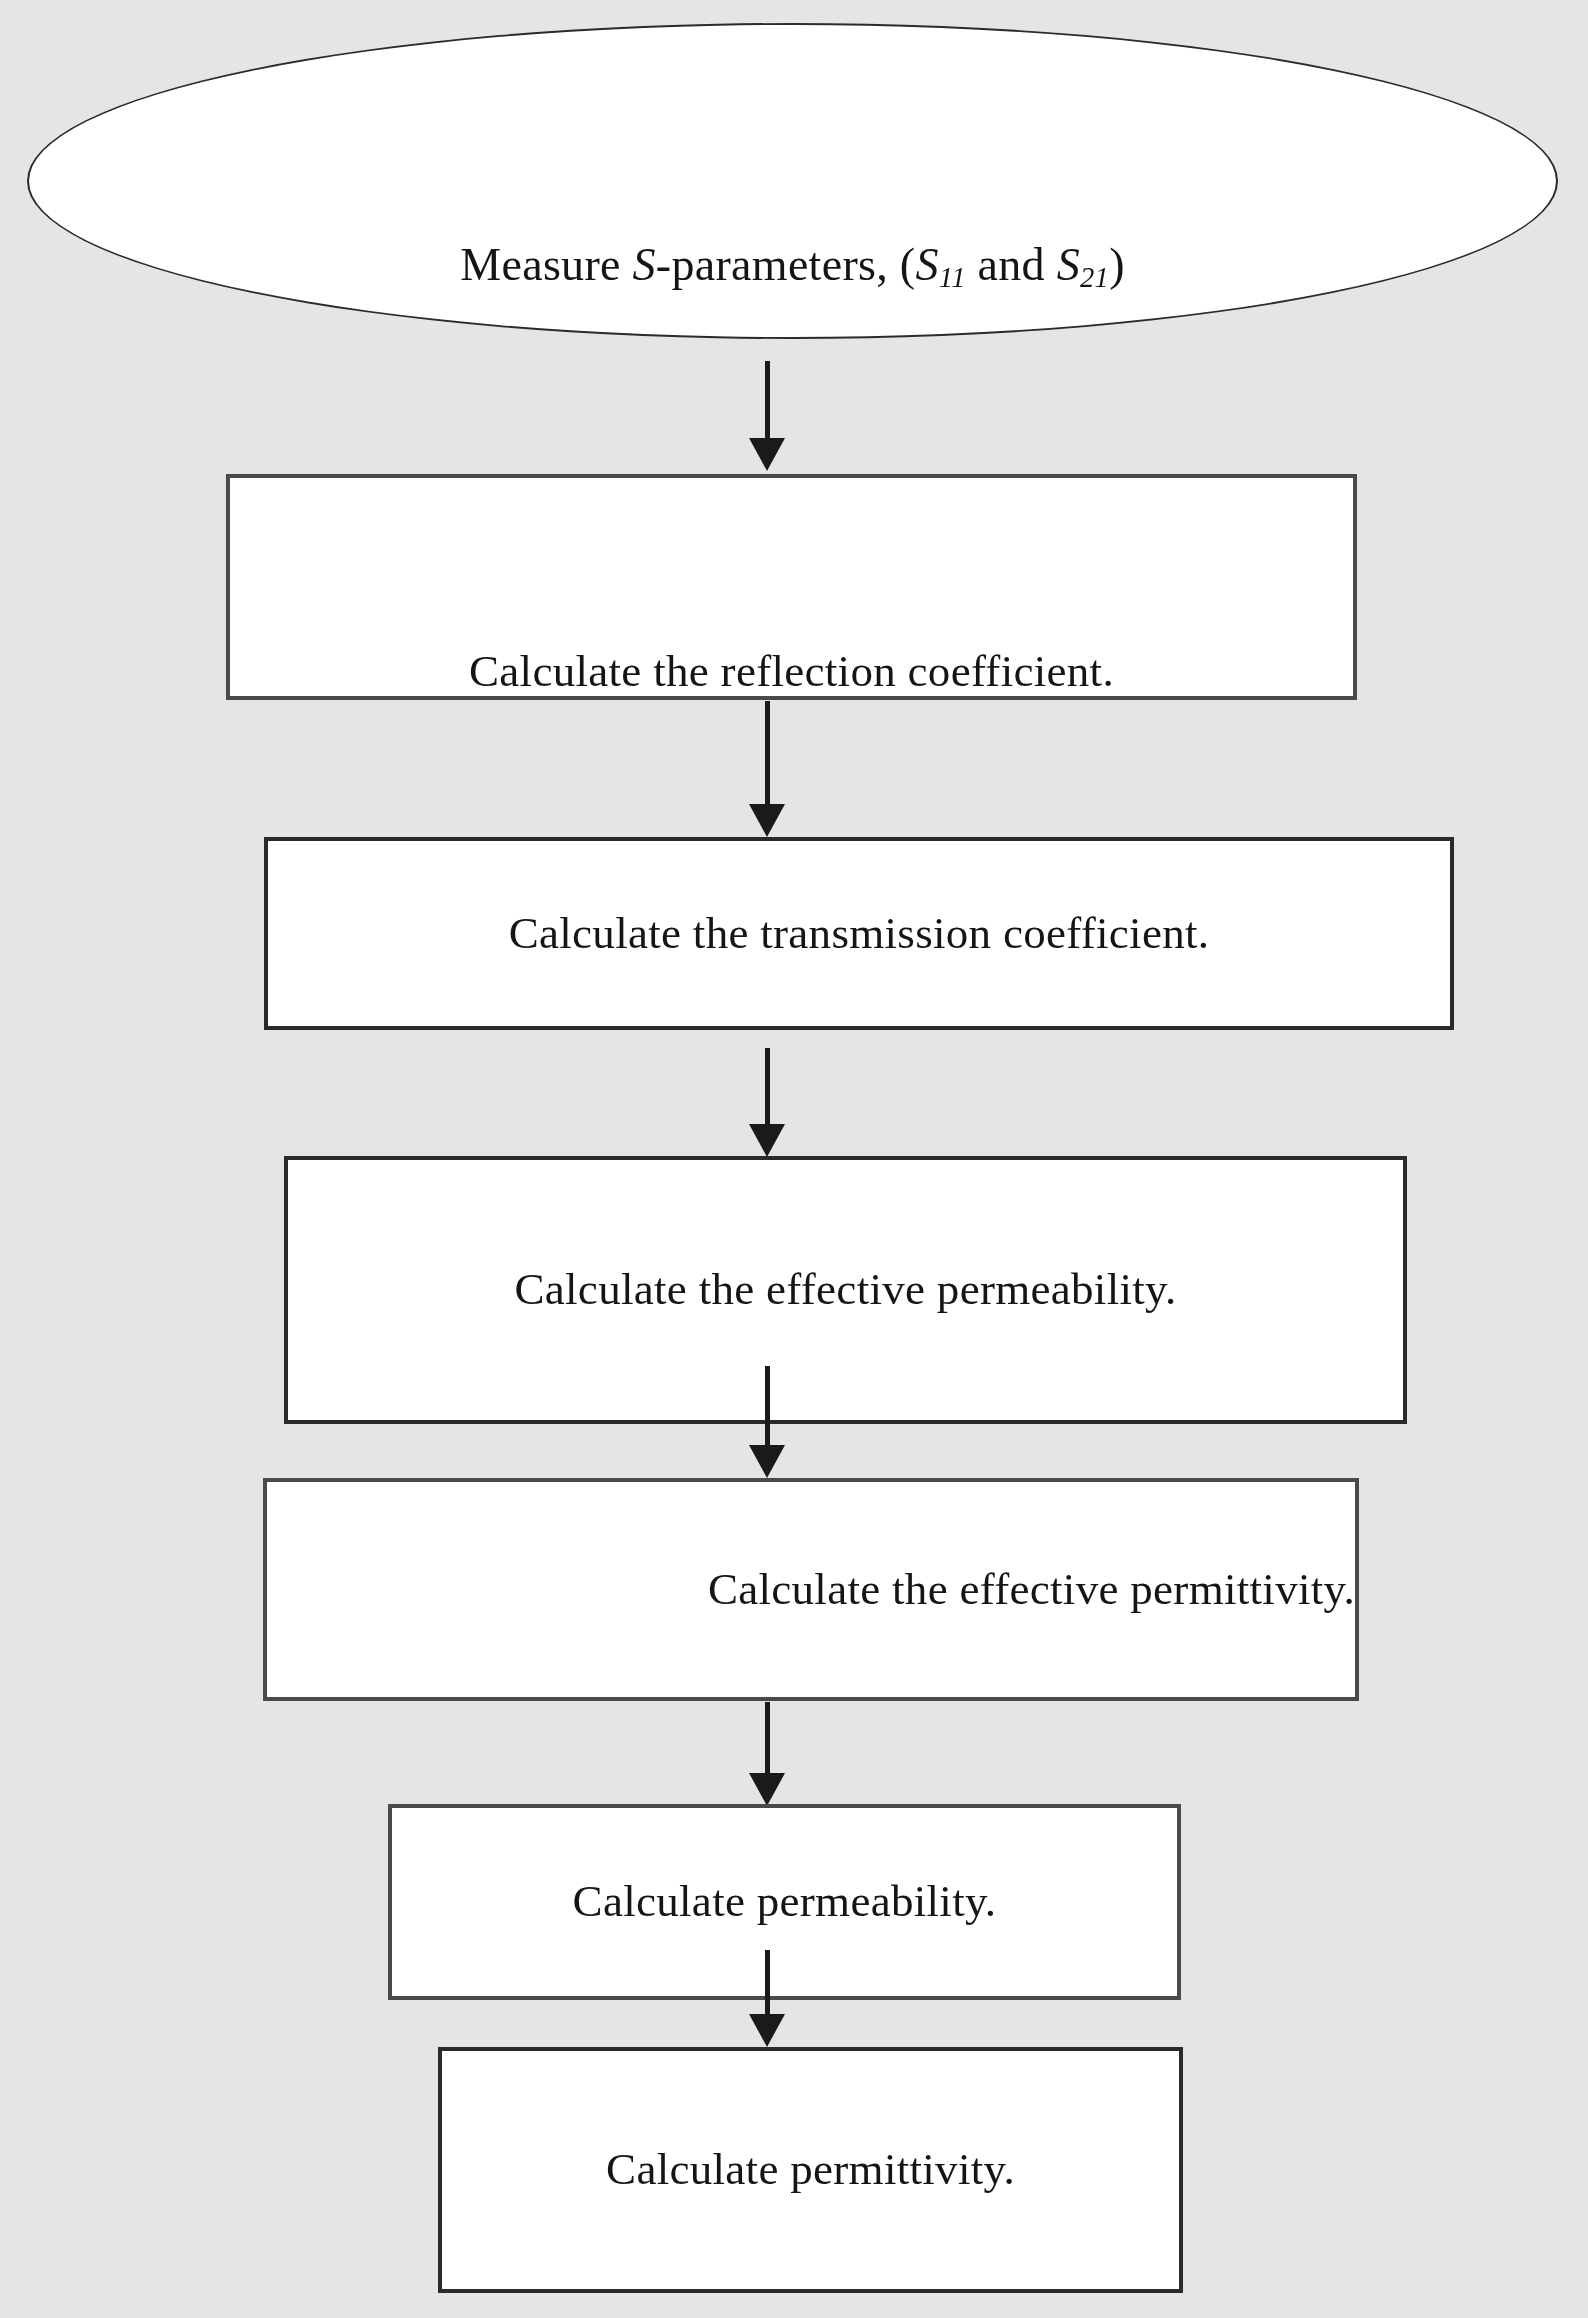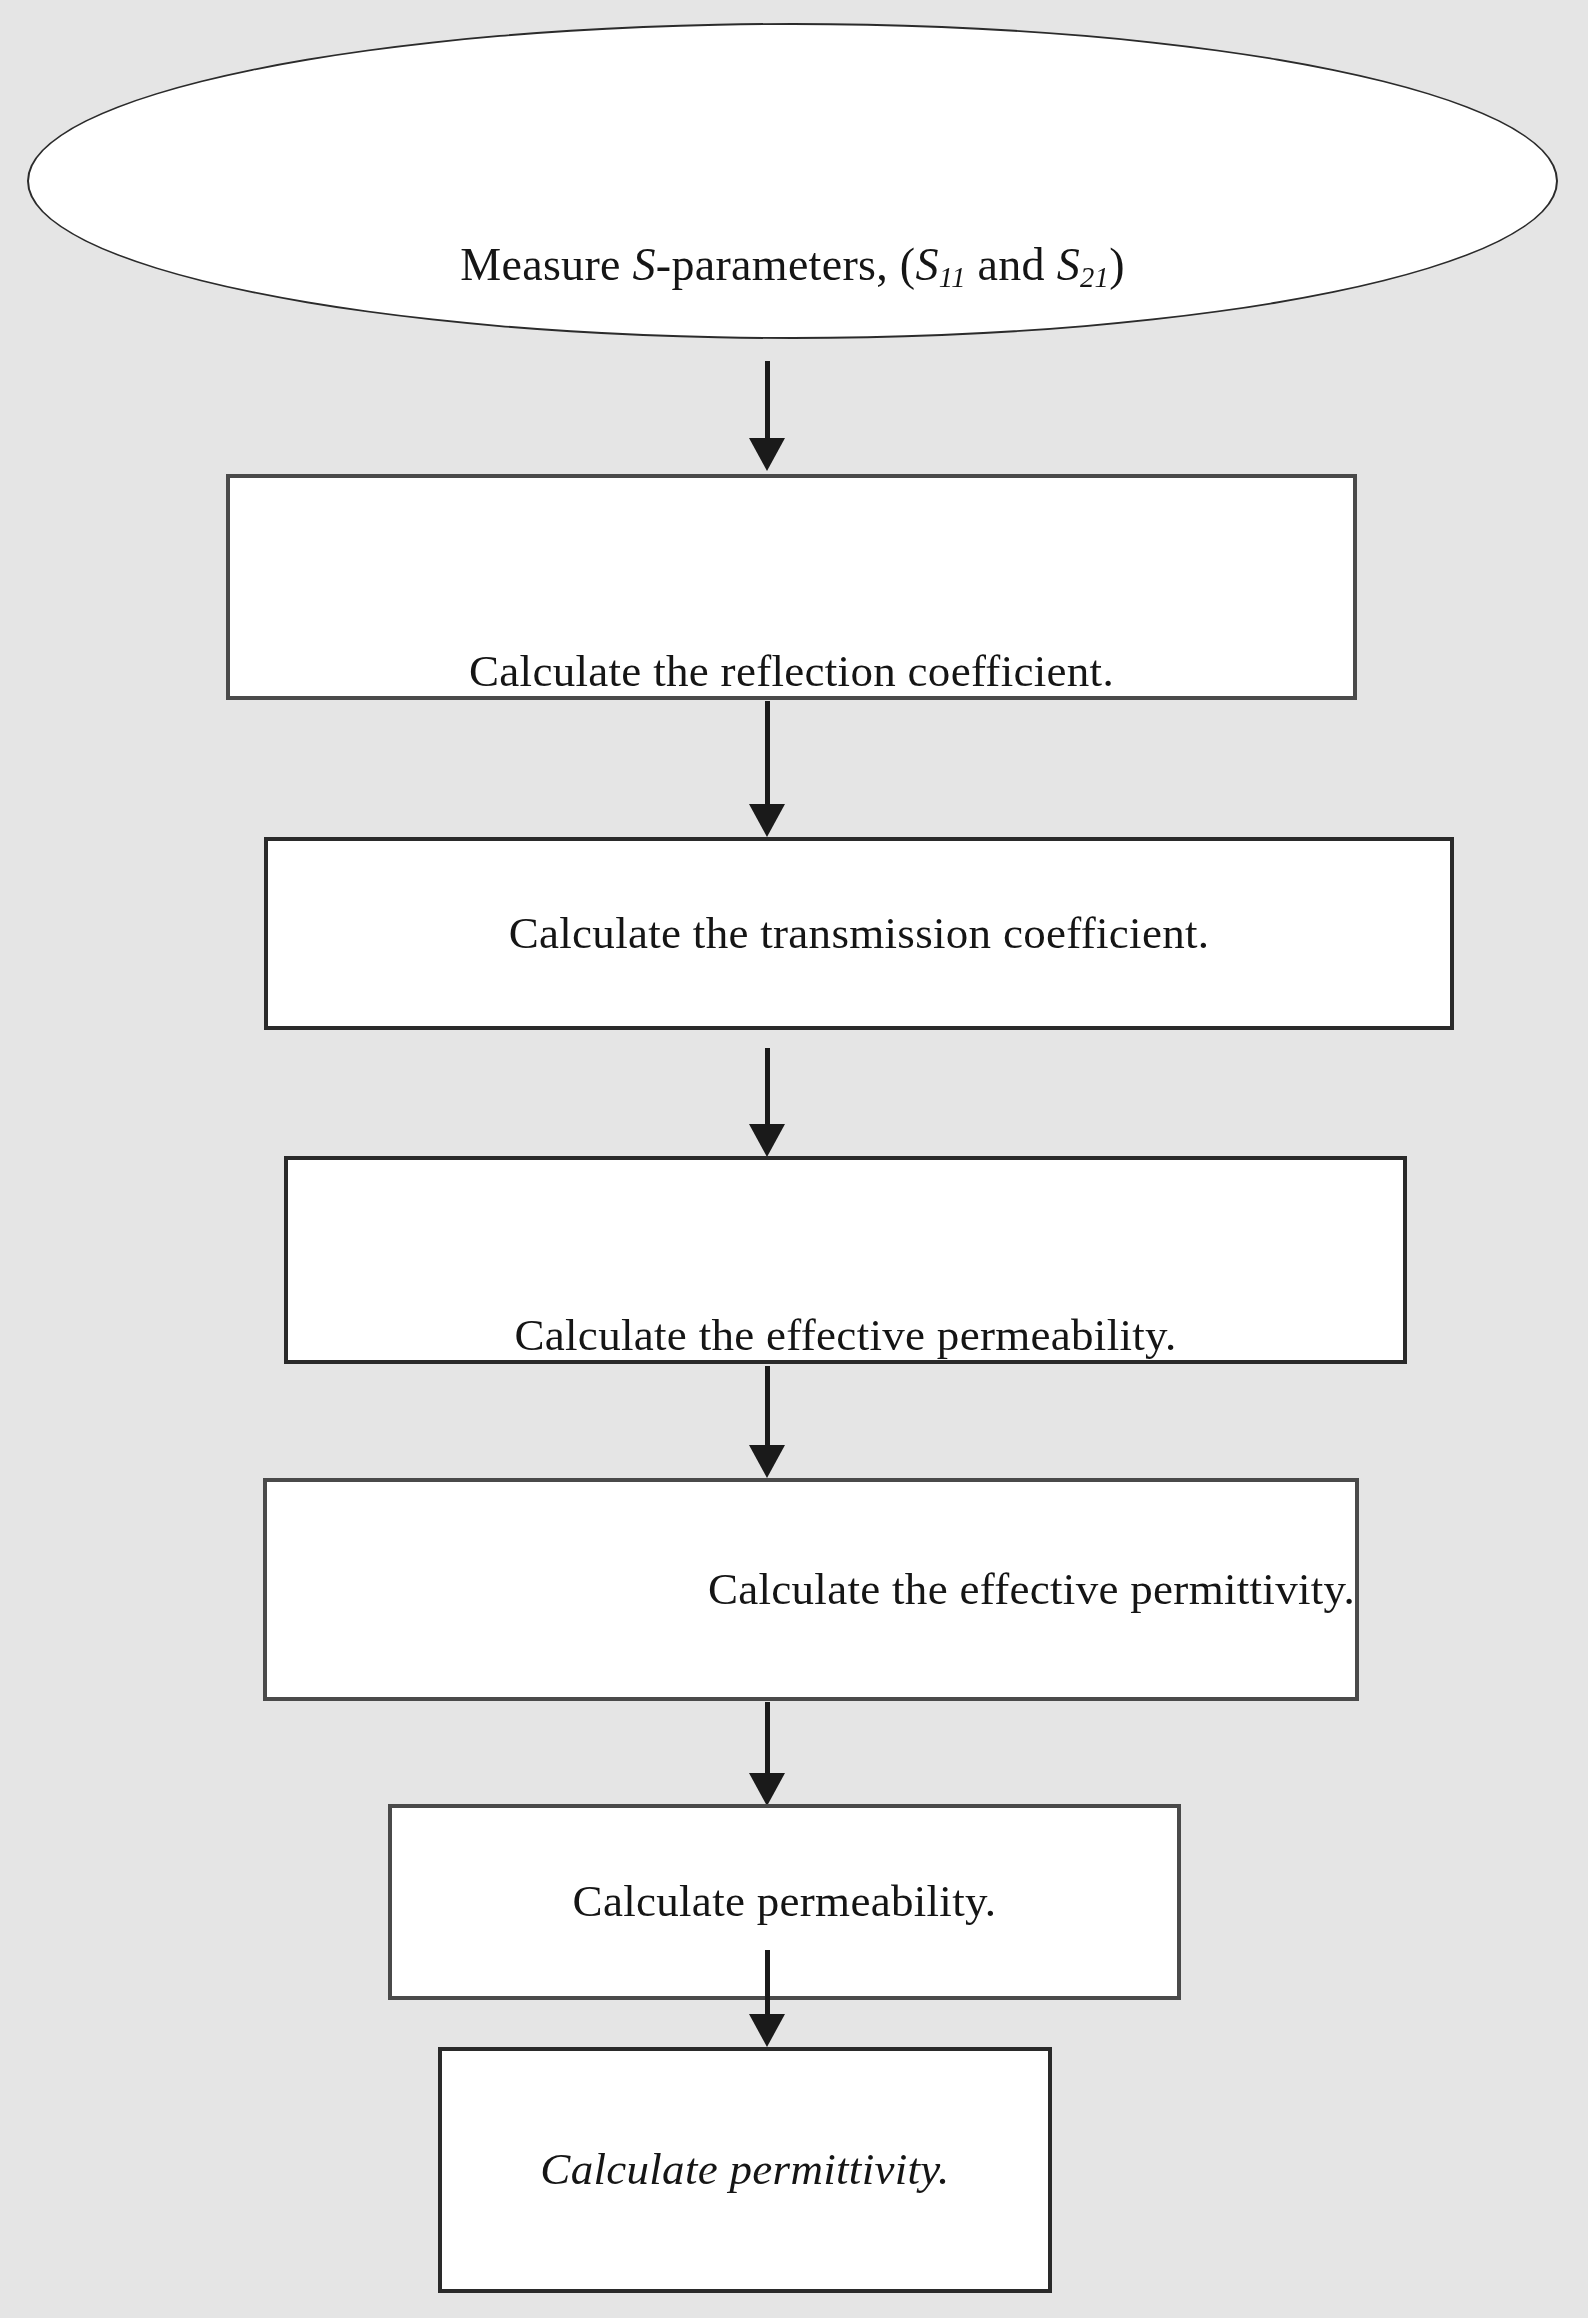--- a/index.html
+++ b/index.html
@@ -106,21 +106,21 @@
 
   <div class="node rect dark" style="left:264px; top:837px; width:1190px; height:193px;">
     <span class="node-label">Calculate the transmission coefficient.</span>
   </div>
 
   <div class="connector" style="left:751px; top:1048px; width:33px; height:109px;">
     <div class="shaft" style="height:77px;"></div>
     <div class="head"></div>
   </div>
 
-  <div class="node rect dark" style="left:284px; top:1156px; width:1123px; height:208px;align-items:flex-end;">
+  <div class="node rect dark" style="left:284px; top:1156px; width:1123px; height:268px;">
     <span class="node-label">Calculate the effective permeability.</span>
   </div>
 
   <div class="connector" style="left:751px; top:1366px; width:33px; height:112px;">
     <div class="shaft" style="height:80px;"></div>
     <div class="head"></div>
   </div>
 
   <div class="node rect" style="left:263px; top:1478px; width:1096px; height:223px;justify-content:flex-end;">
     <span class="node-label">Calculate the effective permittivity.</span>
@@ -133,18 +133,18 @@
 
   <div class="node rect" style="left:388px; top:1804px; width:793px; height:196px;">
     <span class="node-label">Calculate permeability.</span>
   </div>
 
   <div class="connector" style="left:751px; top:1950px; width:33px; height:97px;">
     <div class="shaft" style="height:65px;"></div>
     <div class="head"></div>
   </div>
 
-  <div class="node rect dark" style="left:438px; top:2047px; width:614px; height:246px;font-style:italic;">
+  <div class="node rect dark" style="left:438px; top:2047px; width:745px; height:246px;">
     <span class="node-label">Calculate permittivity.</span>
   </div>
 
 </div>
 
 
 </body></html>

